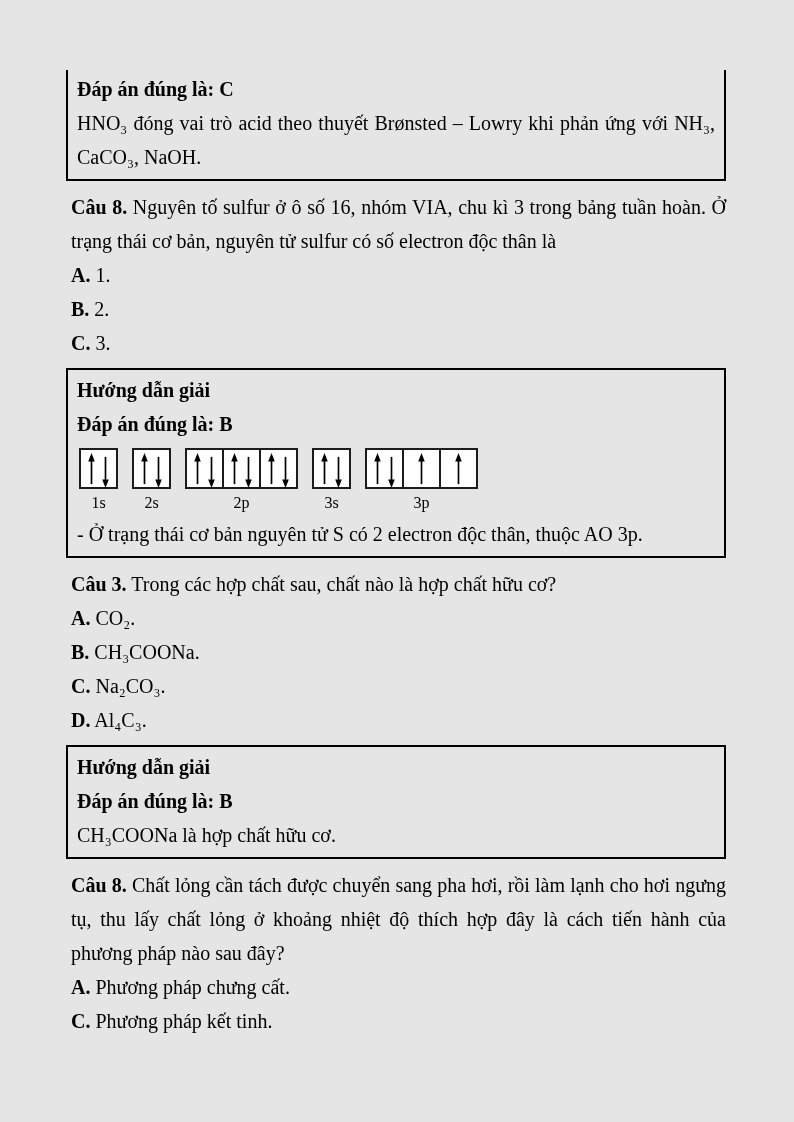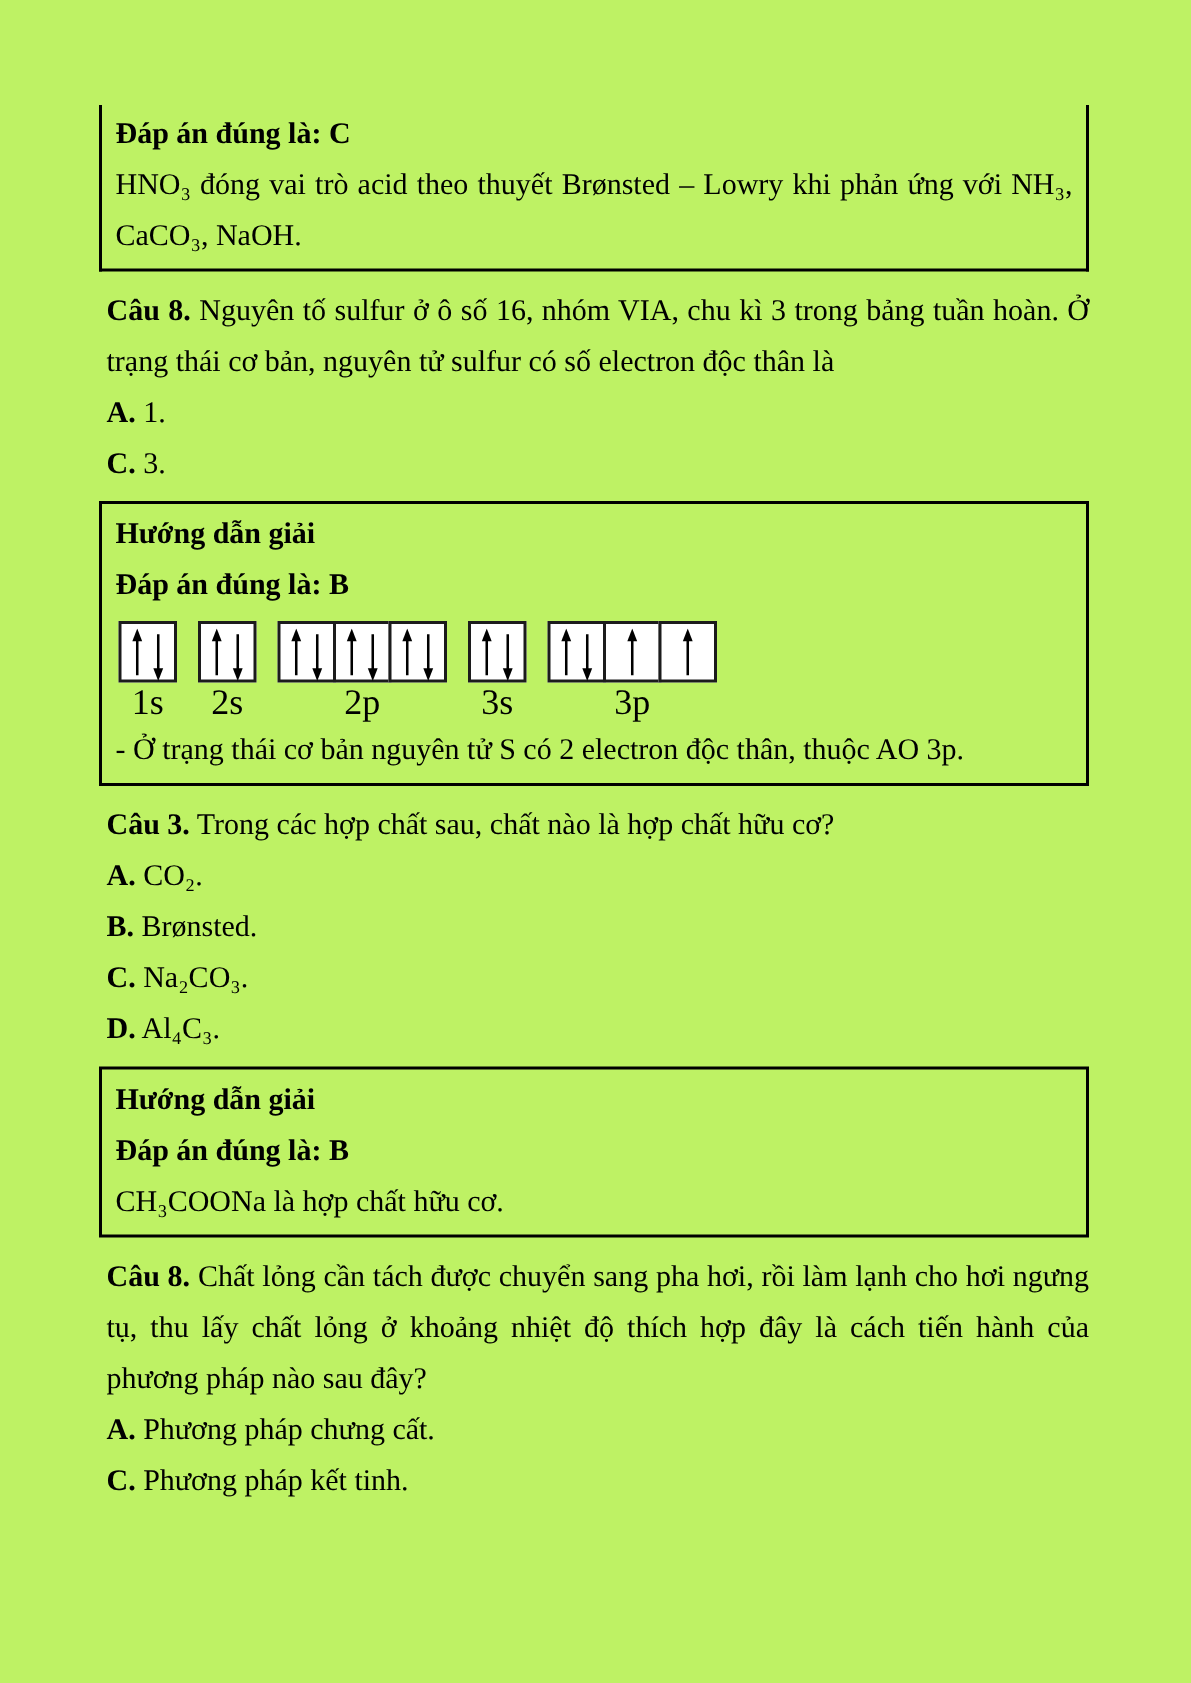--- a/index.html
+++ b/index.html
@@ -12,21 +12,21 @@
     height: 1122px;
     font-family: "Liberation Serif", "DejaVu Serif", serif;
     color: #000000;
     overflow: hidden;
   }
   .page {
     box-sizing: border-box;
     width: 794px;
     height: 1122px;
     padding: 70px 68px 20px 66px;
-    background: #bef264;
+    background: #e5e5e5;
   }
   p {
     margin: 0;
     font-size: 20px;
     line-height: 34px;
     text-align: justify;
   }
   .bold { font-weight: bold; }
   .lbl { font-weight: bold; }
   .free { padding-left: 5px; }
@@ -62,37 +62,38 @@
   .orb-cell + .orb-cell { margin-left: -2px; }
   .arr {
     display: block;
     width: 11px;
     height: 32px;
   }
   .arr.down { transform: translateY(3px); }
   .arr svg { width: 100%; height: 100%; display: block; }
   .orb-label {
     text-align: center;
-    font-size: 24px;
+    font-size: 16px;
     line-height: 24px;
     margin-top: 2px;
   }
 </style>
 </head>
 <body>
 
 <div class="page">
 
   <section class="box open-top">
     <p class="bold">Đáp án đúng là: C</p>
     <p>HNO₃ đóng vai trò acid theo thuyết Brønsted – Lowry khi phản ứng với NH₃, CaCO₃, NaOH.</p>
   </section>
 
   <p class="free"><b class="lbl">Câu 8.</b> <span>Nguyên tố sulfur ở ô số 16, nhóm VIA, chu kì 3 trong bảng tuần hoàn. Ở trạng thái cơ bản, nguyên tử sulfur có số electron độc thân là</span></p>
   <p class="free"><b class="lbl">A.</b> <span>1.</span></p>
+  <p class="free"><b class="lbl">B.</b> <span>2.</span></p>
   <p class="free"><b class="lbl">C.</b> <span>3.</span></p>
 
   <section class="box">
     <p class="bold">Hướng dẫn giải</p>
     <p class="bold">Đáp án đúng là: B</p>
     <div class="orb-diagram">
         <div class="orb-group">
           <div class="orb-row">
             <div class="orb-cell">
               <span class="arr up">
@@ -230,21 +231,21 @@
             </div>
           </div>
           <div class="orb-label">3p</div>
         </div>
       </div>
     <p>- Ở trạng thái cơ bản  nguyên tử S có 2 electron độc thân, thuộc AO 3p.</p>
   </section>
 
   <p class="free"><b class="lbl">Câu 3.</b> <span>Trong các hợp chất sau, chất nào là hợp chất hữu cơ?</span></p>
   <p class="free"><b class="lbl">A.</b> <span>CO₂.</span></p>
-  <p class="free"><b class="lbl">B.</b> <span>Brønsted.</span></p>
+  <p class="free"><b class="lbl">B.</b> <span>CH₃COONa.</span></p>
   <p class="free"><b class="lbl">C.</b> <span>Na₂CO₃.</span></p>
   <p class="free"><b class="lbl">D.</b> <span>Al₄C₃.</span></p>
 
   <section class="box">
     <p class="bold">Hướng dẫn giải</p>
     <p class="bold">Đáp án đúng là: B</p>
     <p>CH₃COONa là hợp chất hữu cơ.</p>
   </section>
 
   <p class="free"><b class="lbl">Câu 8.</b> <span>Chất lỏng cần tách được chuyển sang pha hơi, rồi làm lạnh cho hơi ngưng tụ, thu lấy chất lỏng ở khoảng nhiệt độ thích hợp đây là cách tiến hành của phương pháp nào sau đây?</span></p>

